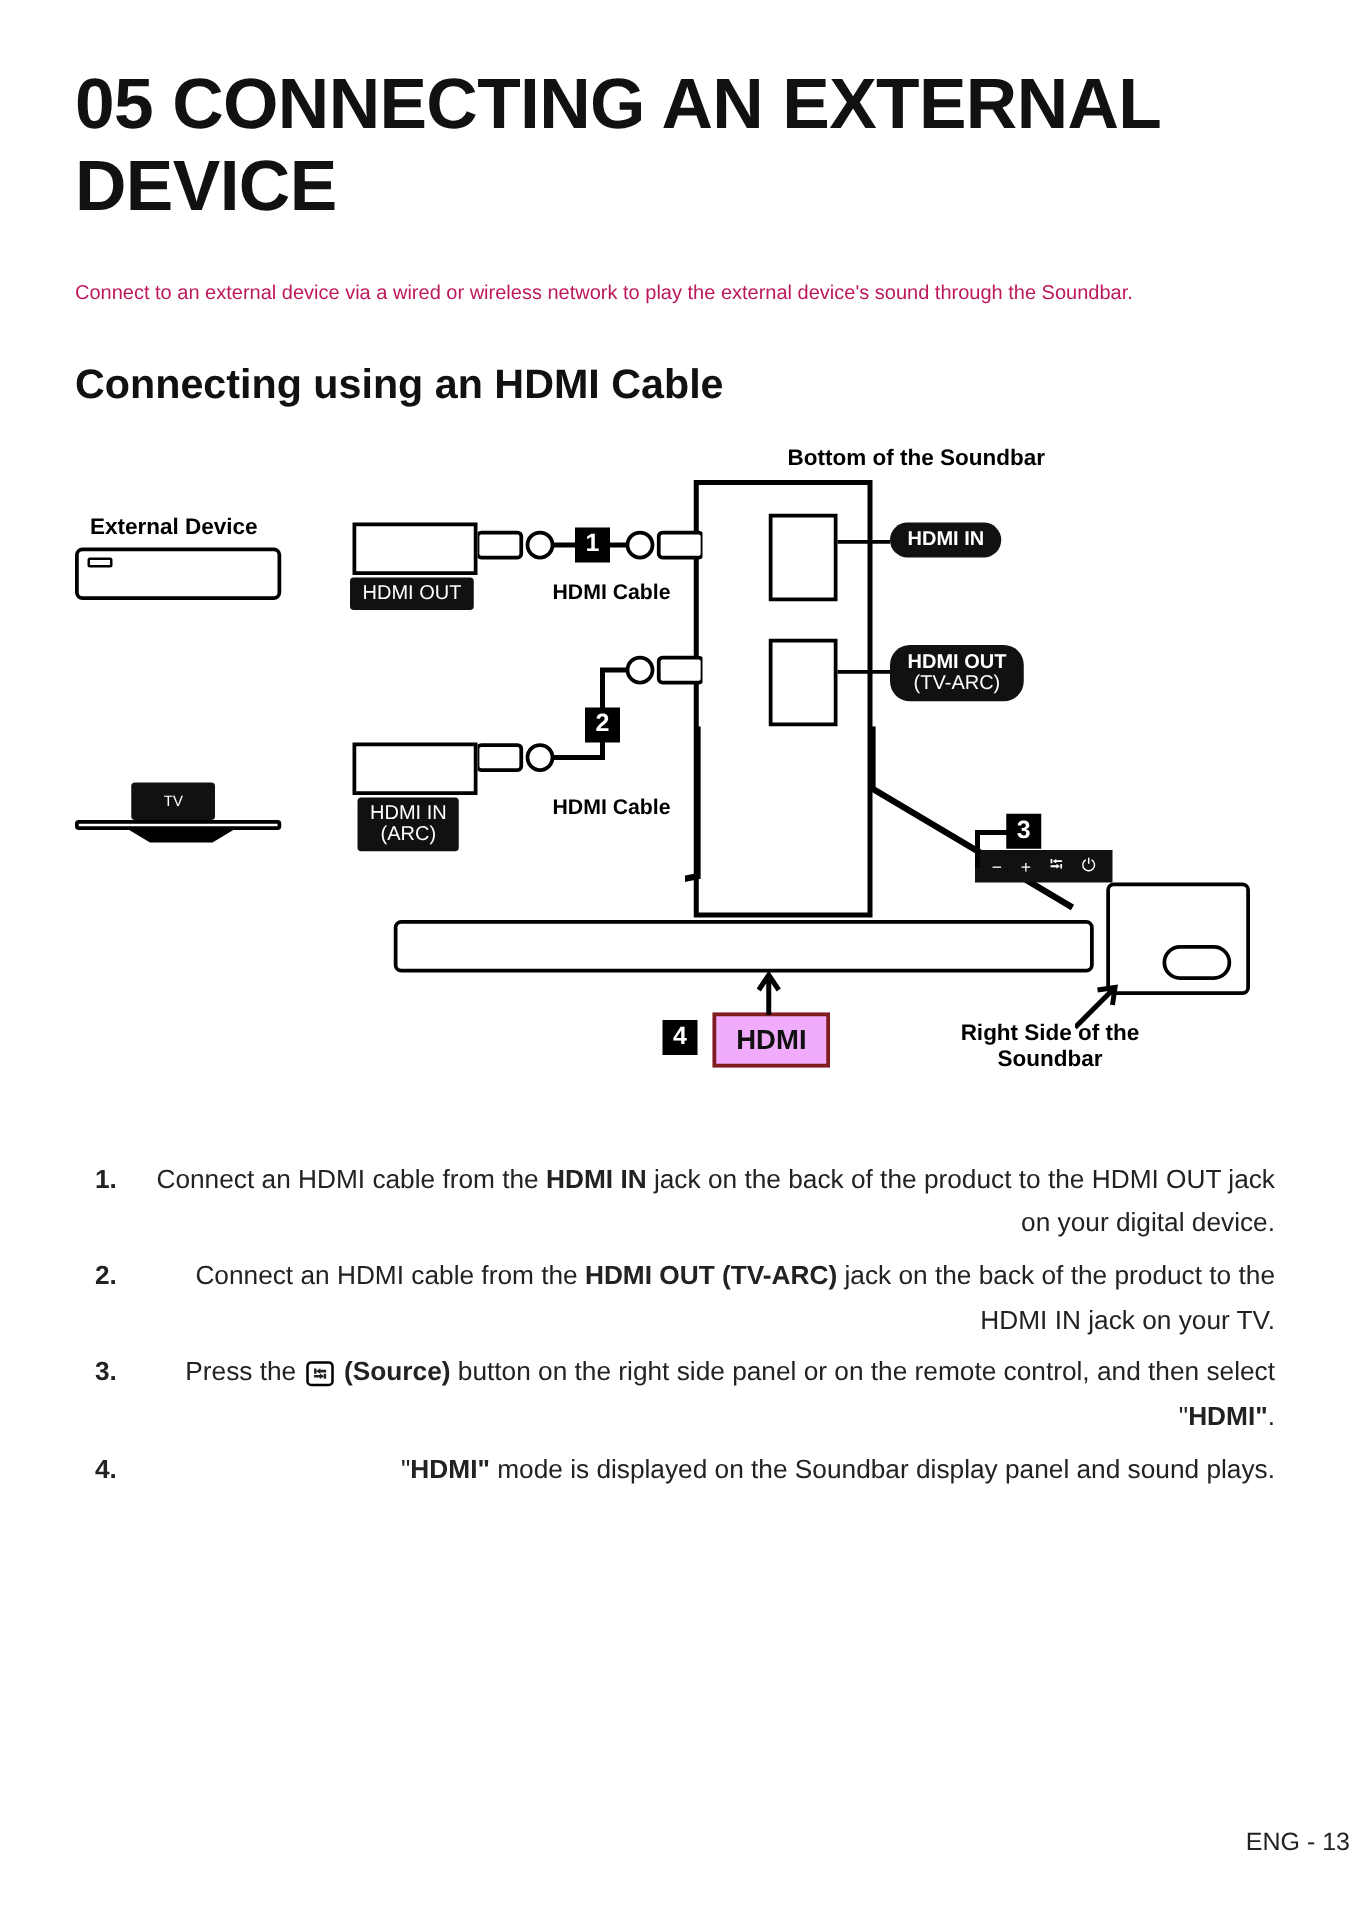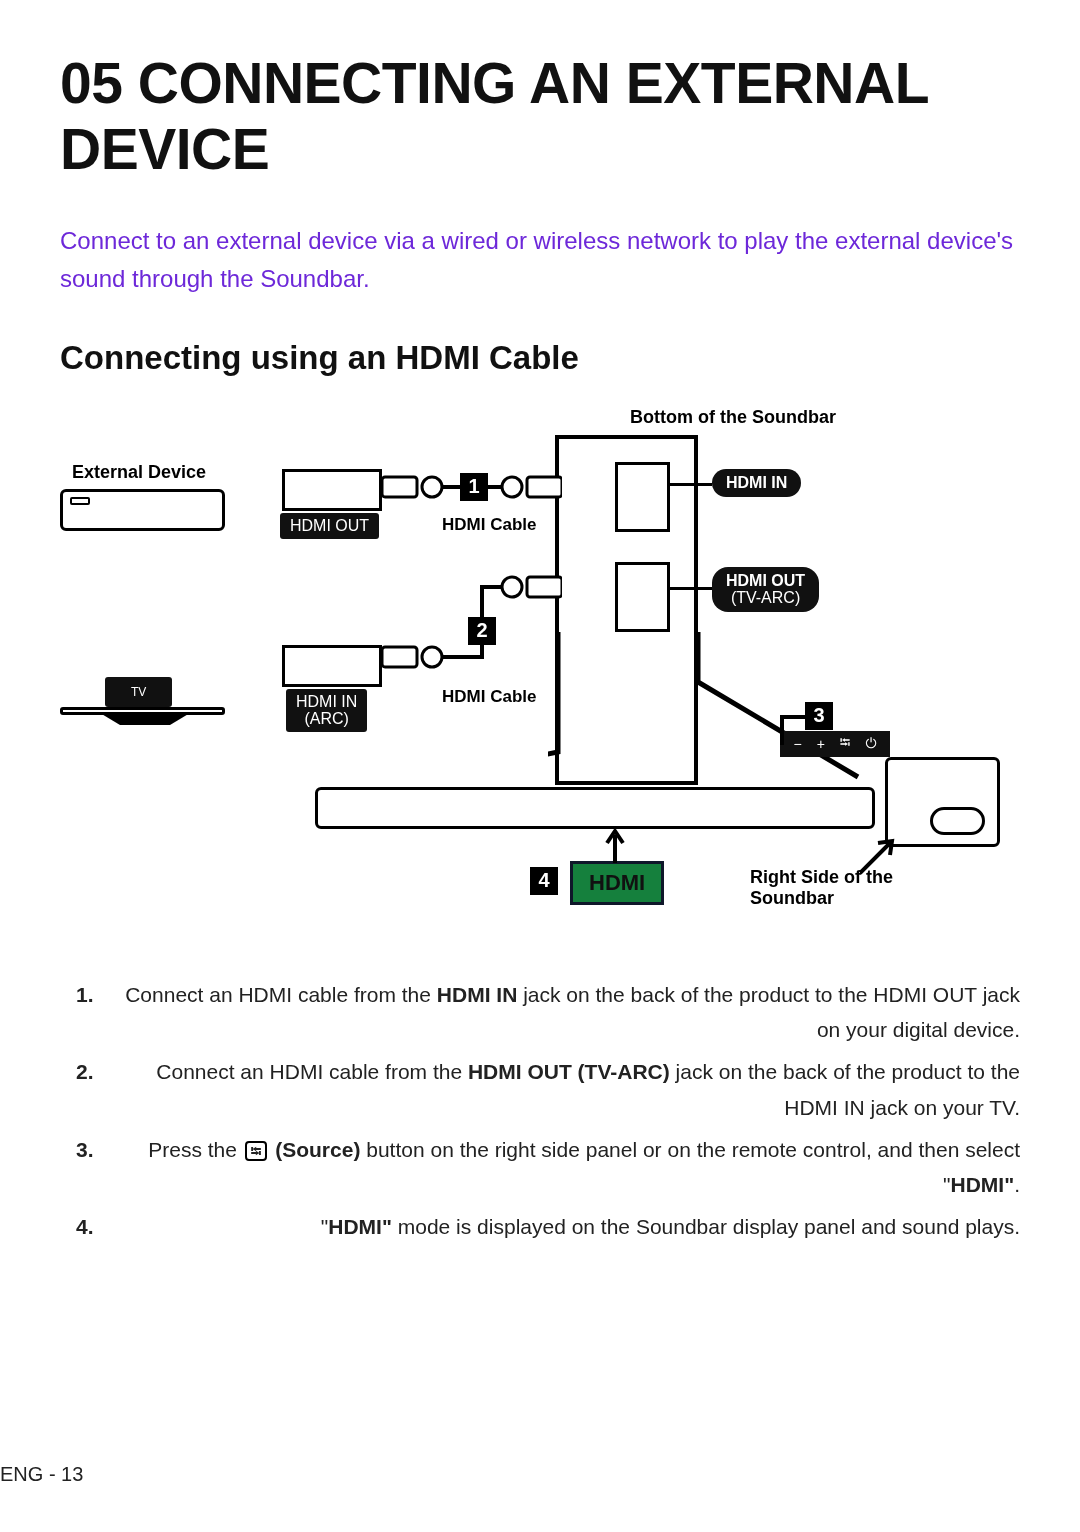--- a/index.html
+++ b/index.html
@@ -12,23 +12,23 @@
     position: relative;
     padding: 50px 60px 40px 60px;
   }
   h1.main-title {
     font-size: 57px;
     font-weight: 700;
     letter-spacing: -0.5px;
     margin-bottom: 40px;
   }
   p.intro {
-    font-size: 24px;
+    font-size: 16px;
     line-height: 1.6;
-    color: #6d28d9;
+    color: #be185d;
     margin-bottom: 40px;
     font-weight: 400;
   }
   h2.sub-title {
     font-size: 33px;
     font-weight: 700;
     margin-bottom: 30px;
   }
   .diagram-wrap {
     position: relative;
@@ -67,25 +67,25 @@
     background: #000;
     color: #fff;
     font-weight: 900;
     font-size: 20px;
     display: flex;
     align-items: center;
     justify-content: center;
   }
   .hdmi-box {
     position: absolute;
-    border: 3px solid #0f172a;
+    border: 3px solid #7f1d1d;
     font-weight: 900;
     font-size: 22px;
     padding: 6px 16px;
-    background: #15803d;
+    background: #f0abfc;
   }
   
   .device-box {
     position: absolute;
     border: 3px solid #000;
     background: #fff;
   }
   .soundbar-body {
     position: absolute;
     border: 3px solid #000;
@@ -136,21 +136,21 @@
     padding: 1px 4px;
     font-size: 14px;
     font-weight: 700;
     line-height: 1;
     margin: 0 2px;
   }
   .page-footer {
     position: absolute;
     bottom: 46px;
     left: 0; right: 0;
-    text-align: left;
+    text-align: right;
     font-size: 20px;
     color: #222;
   }
   
   .svg-abs { position: absolute; }
 </style>
 </head>
 <body>
 
 <h1 class="main-title">05   CONNECTING AN EXTERNAL DEVICE</h1>
@@ -239,21 +239,21 @@
       <path d="M58 14 L30 14 L30 42" fill="none" stroke="#000" stroke-width="4"></path>
     </svg>
 
   <div class="num-badge" style="top:460px; left:470px;">4</div>
   <div class="hdmi-box" style="top:454px; left:510px;">HDMI</div>
 
   <svg class="svg-abs" style="top:420px; left:545px;" width="20" height="36">
       <path d="M10 36 L10 8 M2 16 L10 4 L18 16" fill="none" stroke="#000" stroke-width="4"></path>
     </svg>
 
-  <div class="diagram-label" style="top:460px; left:690px; font-size:18px; text-align:left; width:180px;">
+  <div class="diagram-label" style="top:460px; left:690px; font-size:18px; text-align:center; width:180px;">
     <span>Right Side of the</span><br>
     <span>Soundbar</span>
   </div>
 
   <svg class="svg-abs" style="top:430px; left:800px;" width="40" height="40">
       <path d="M0 36 L30 6 M18 6 L32 4 L30 18" fill="none" stroke="#000" stroke-width="4"></path>
     </svg>
 
 </div>
 

